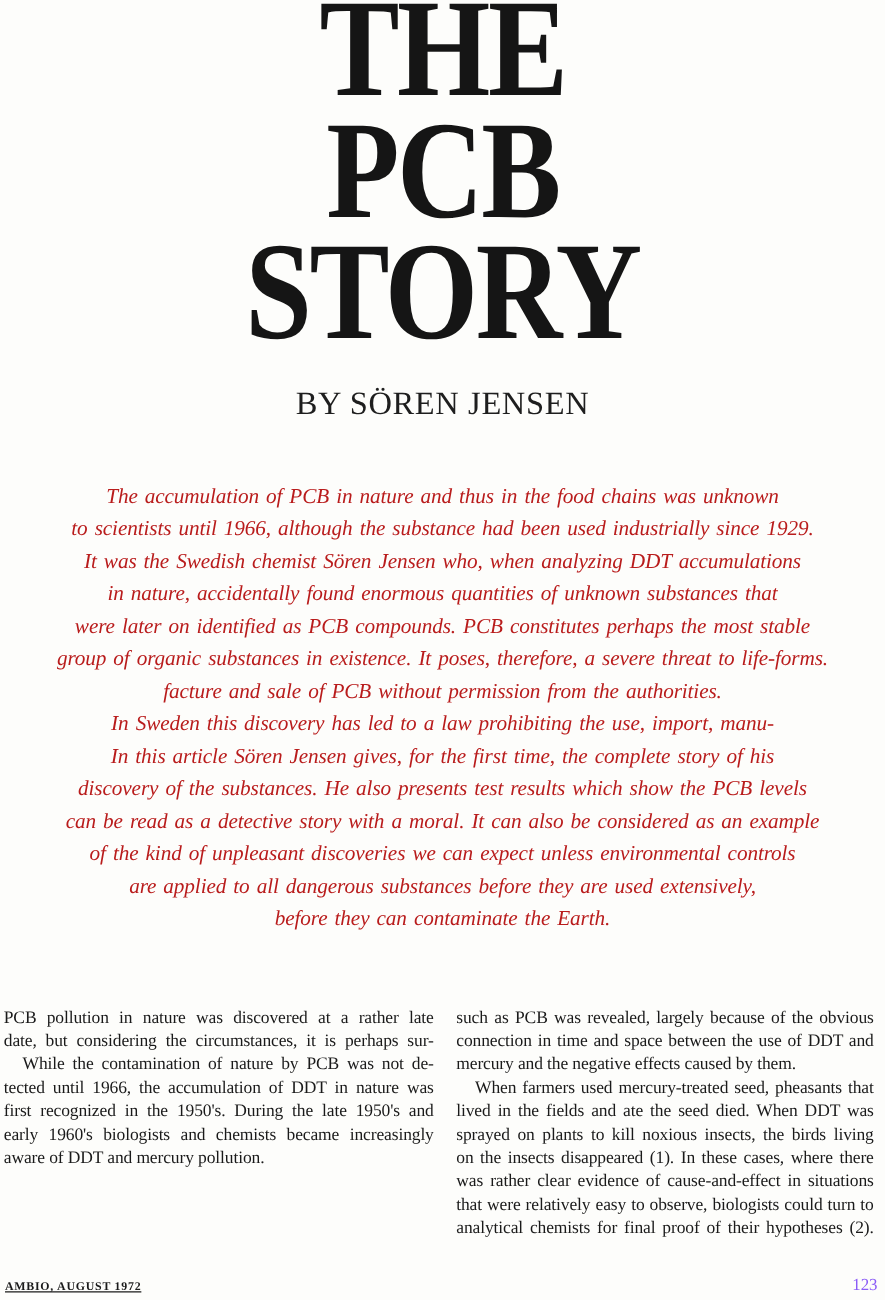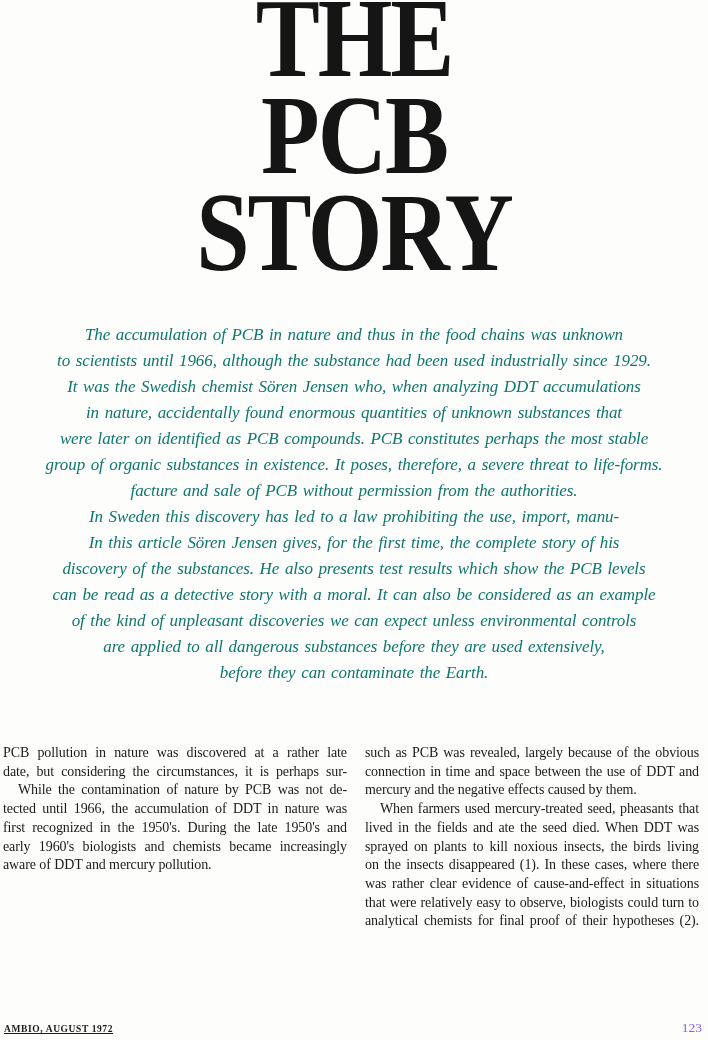--- a/index.html
+++ b/index.html
@@ -34,21 +34,21 @@
     color: #1e1e1e;
     font-weight: 400;
   }
 
   
   .abstract {
     margin-top: 41px;
     font-style: italic;
     font-size: 17px;
     line-height: 26px;
-    color: #0f766e;
+    color: #b91c1c;
   }
   .aline {
     white-space: nowrap;
     text-align: center;
     letter-spacing: -0.1px;
     word-spacing: 1.5px;
   }
 
   
   .body-cols {
@@ -95,20 +95,21 @@
 <body>
 
 <div class="page">
 
   <header class="masthead">
     <h1 id="title-lines" style="margin:0; font-size:inherit;">
         <div class="title-line">THE</div>
         <div class="title-line">PCB</div>
         <div class="title-line">STORY</div>
       </h1>
+    <div class="byline">BY SÖREN JENSEN</div>
   </header>
 
   <section class="abstract" id="abstract">
       <div class="aline">The accumulation of PCB in nature and thus in the food chains was unknown</div>
       <div class="aline">to scientists until 1966, although the substance had been used industrially since 1929.</div>
       <div class="aline">It was the Swedish chemist Sören Jensen who, when analyzing DDT accumulations</div>
       <div class="aline">in nature, accidentally found enormous quantities of unknown substances that</div>
       <div class="aline">were later on identified as PCB compounds. PCB constitutes perhaps the most stable</div>
       <div class="aline">group of organic substances in existence. It poses, therefore, a severe threat to life-forms.</div>
       <div class="aline">facture and sale of PCB without permission from the authorities.</div>

